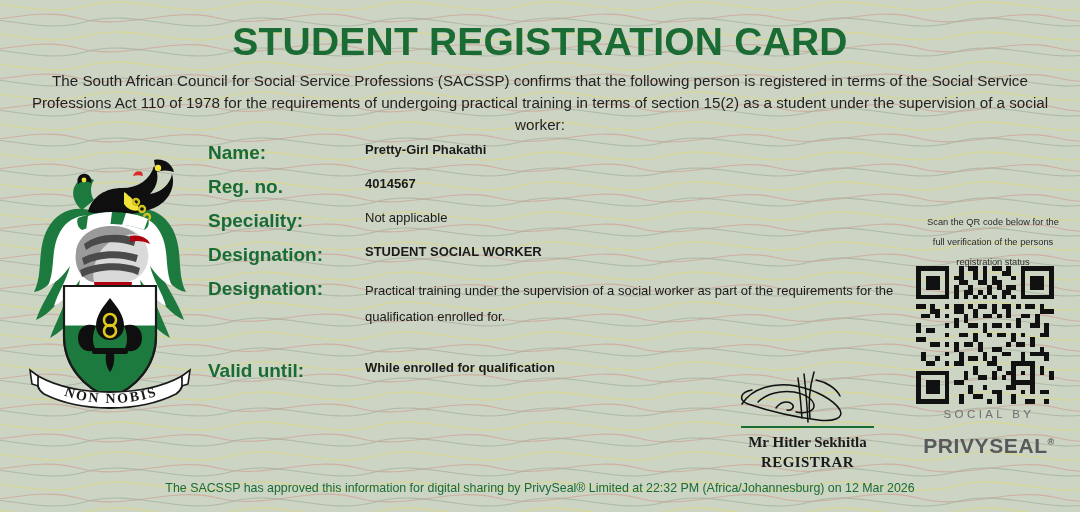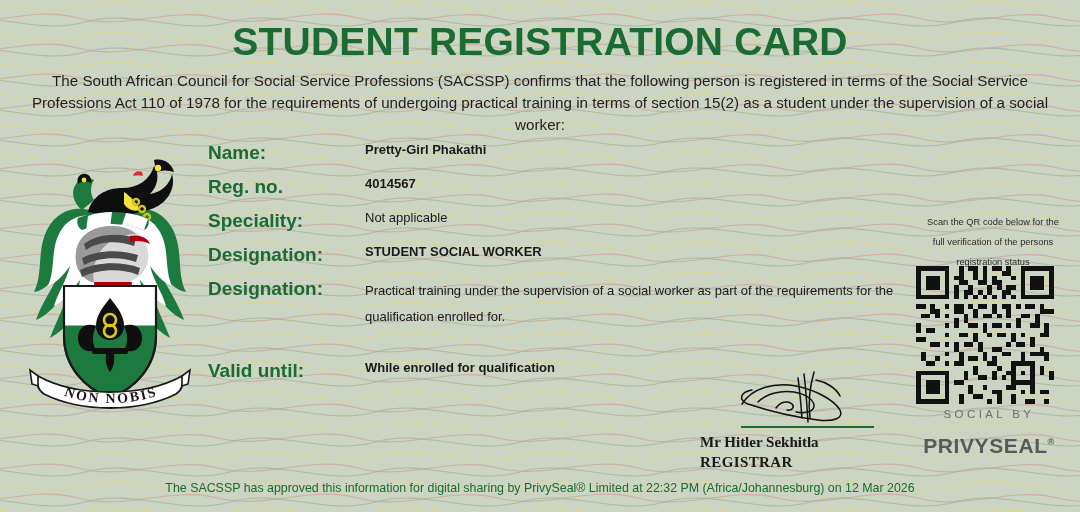--- a/index.html
+++ b/index.html
@@ -87,21 +87,21 @@
   .val.b { font-weight: bold; }
   .val.wrap { white-space: normal; line-height: 26px; width: 540px; }
   #row-restriction { height: 62px; }
   #row-spacer { height: 20px; }
 
   
   #sigblock {
     position: absolute;
     left: 700px; top: 368px;
     width: 215px;
-    text-align: left;
+    text-align: center;
   }
   #sig-svg { display: block; margin: 0 auto; }
   #sig-line {
     width: 133px;
     height: 2px;
     background: #1a6b34;
     margin: 0 auto;
   }
   #sig-name {
     margin-top: 6px;

